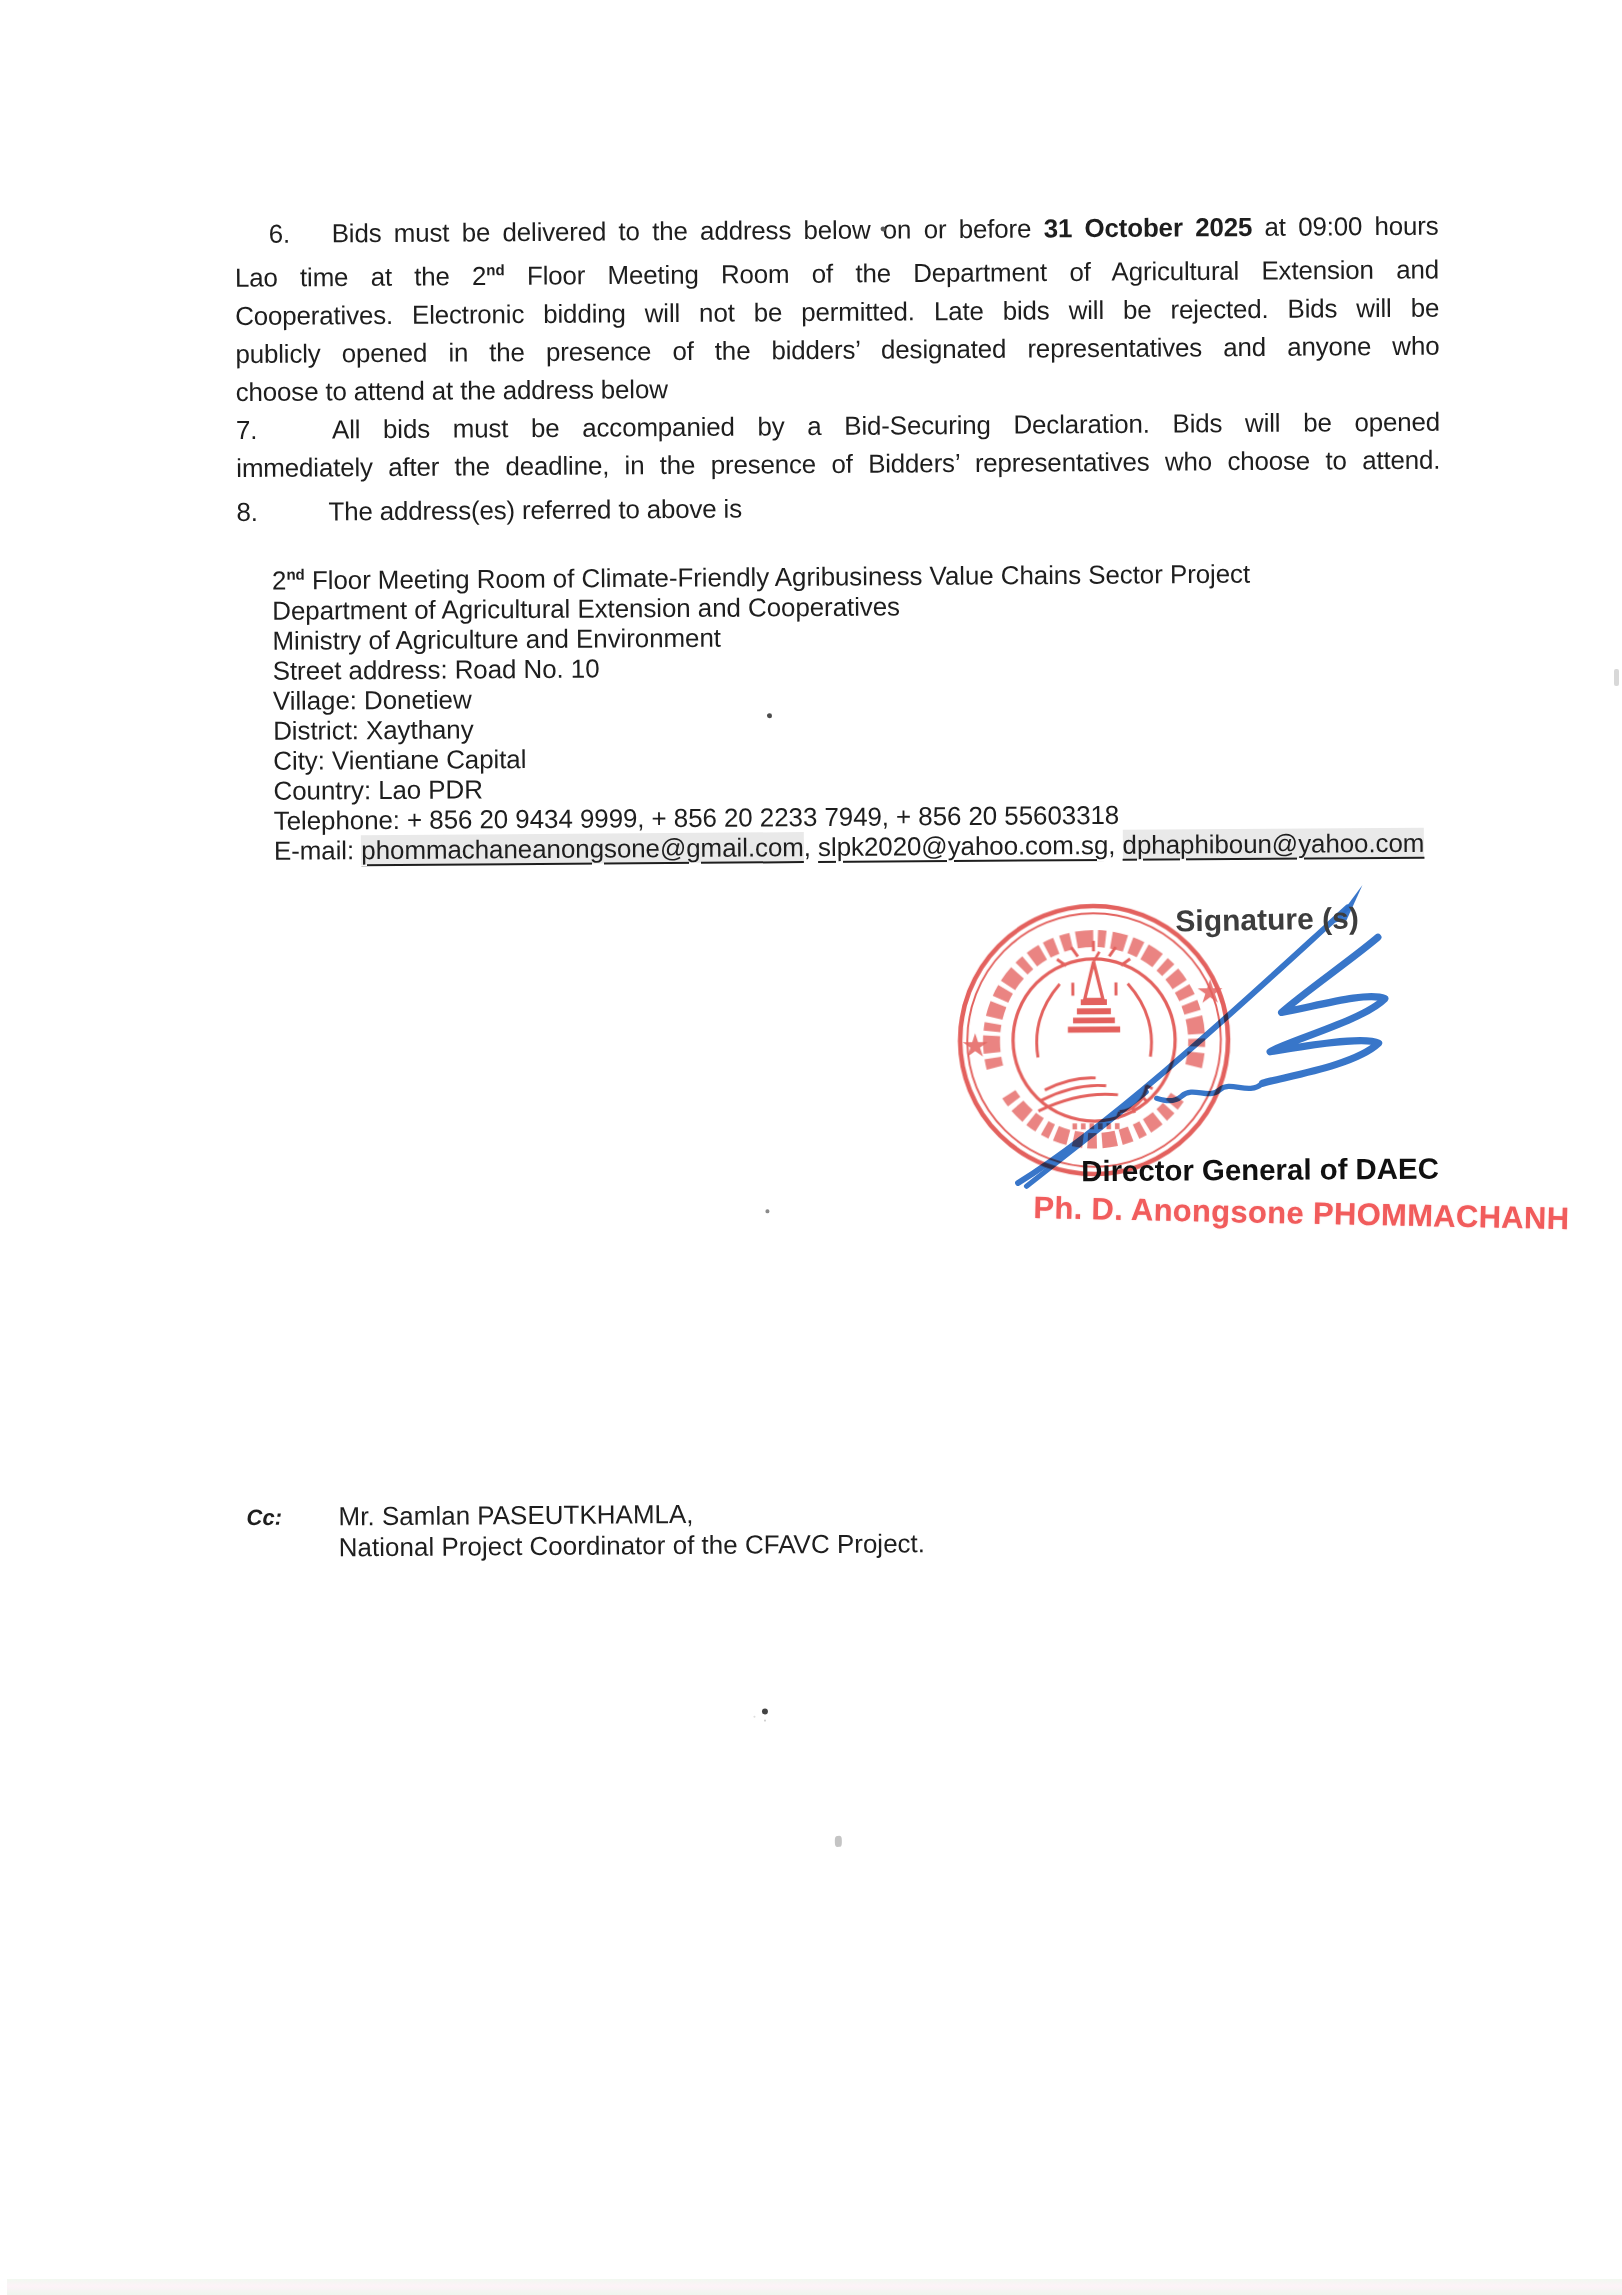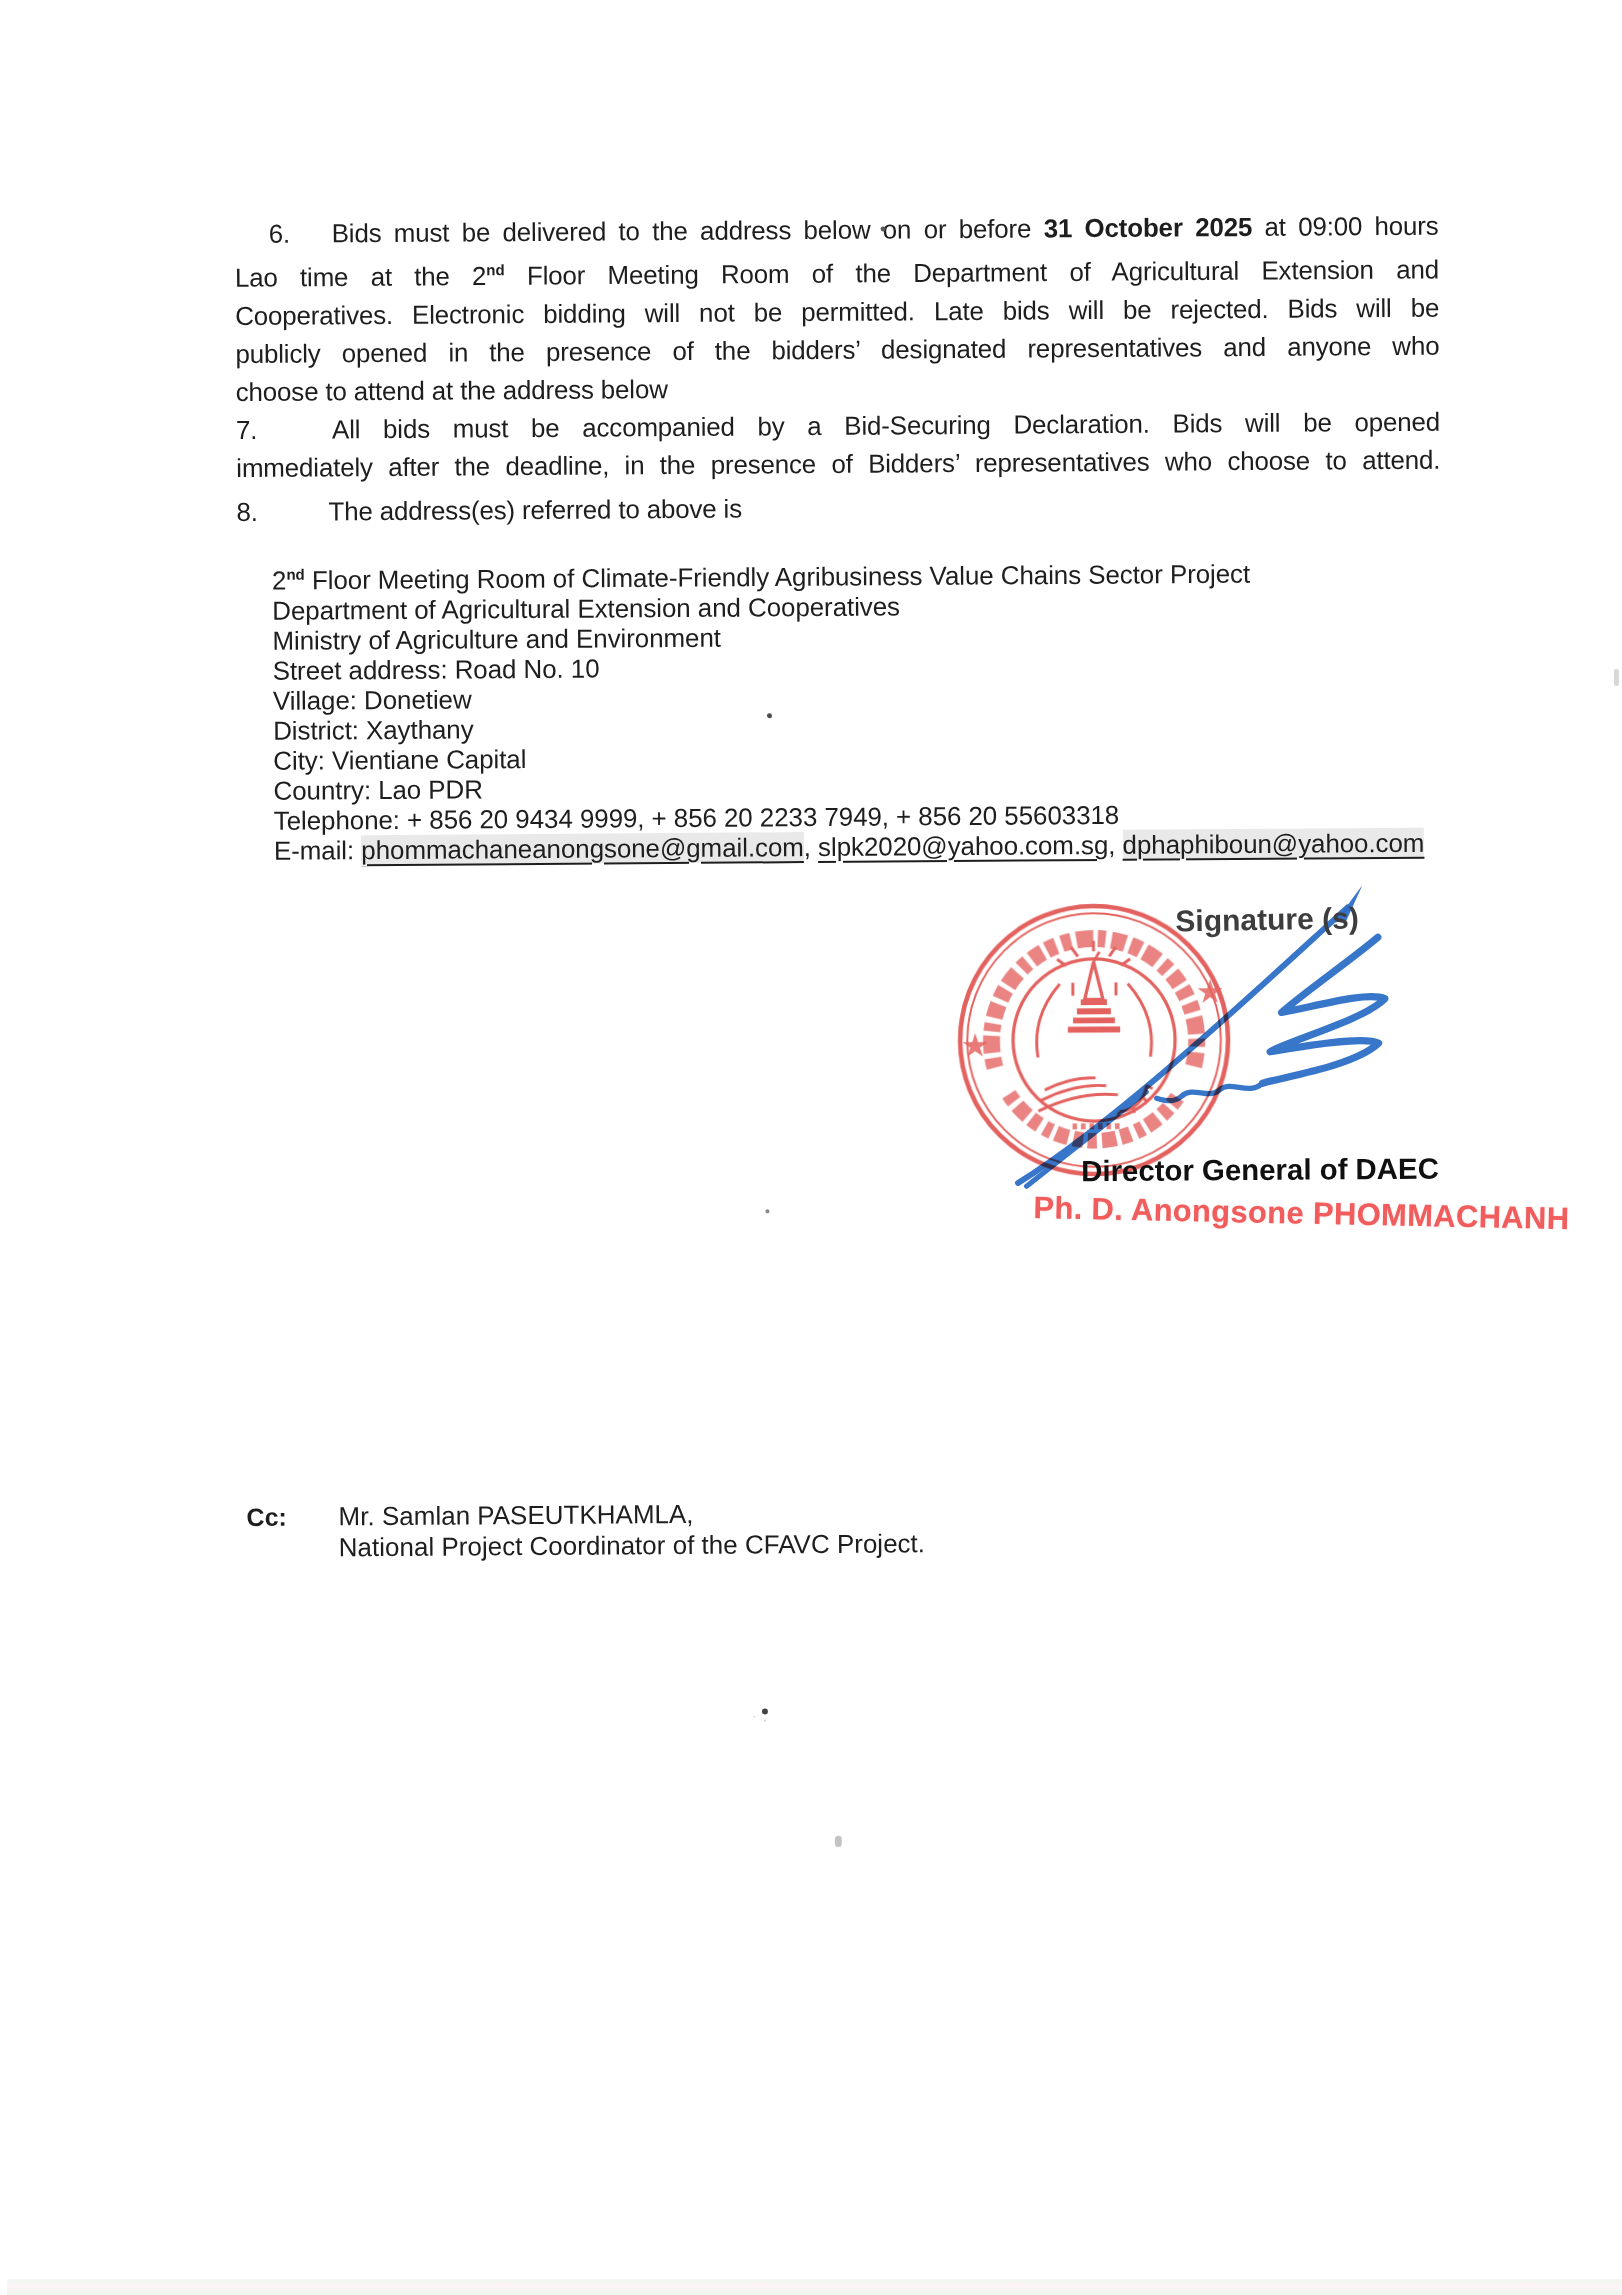--- a/index.html
+++ b/index.html
@@ -39,21 +39,21 @@
   .stamp-name{position:absolute;left:1026px;top:1199px;font-size:31px;font-weight:bold;
     color:#f15c5c;white-space:nowrap;transform:rotate(1.6deg);letter-spacing:0.3px;
     text-shadow:0 0 1.3px rgba(241,92,92,.45);}
 
   .seal{position:absolute;left:948px;top:898px;opacity:0.9;filter:blur(0.3px);
     mix-blend-mode:multiply;}
   .signature-svg{position:absolute;left:929px;top:864px;mix-blend-mode:multiply;}
 
   
   .cc{position:absolute;left:237px;top:1498px;font-size:26px;line-height:31px;}
-  .cc-label{display:inline-block;width:92px;font-weight:bold;font-size:25px;vertical-align:top;}
+  .cc-label{display:inline-block;width:92px;font-weight:bold;font-size:22px;vertical-align:top;font-style:italic;}
   .cc-lines{display:inline-block;vertical-align:top;}
   .cc-lines div{white-space:nowrap;}
 
   
   .speck{position:absolute;border-radius:50%;}
   .sp1{left:880px;top:227px;width:5.2px;height:5.2px;background:#5a5a5a;}
   .sp2{left:763px;top:713px;width:5.2px;height:5.2px;background:#4c4c4c;}
   .sp3{left:758px;top:1209px;width:3.9px;height:3.9px;background:#8a8a8a;}
   .sp4{left:751px;top:1708px;width:5.9px;height:5.9px;background:#444;box-shadow:0 9.2px 0 -2px #cfcfcf, -10.5px 5.2px 0 -2px #dedede;}
   .sp5{left:823px;top:1836px;width:6.5px;height:10.5px;background:#c4c4c4;border-radius:40%;}

